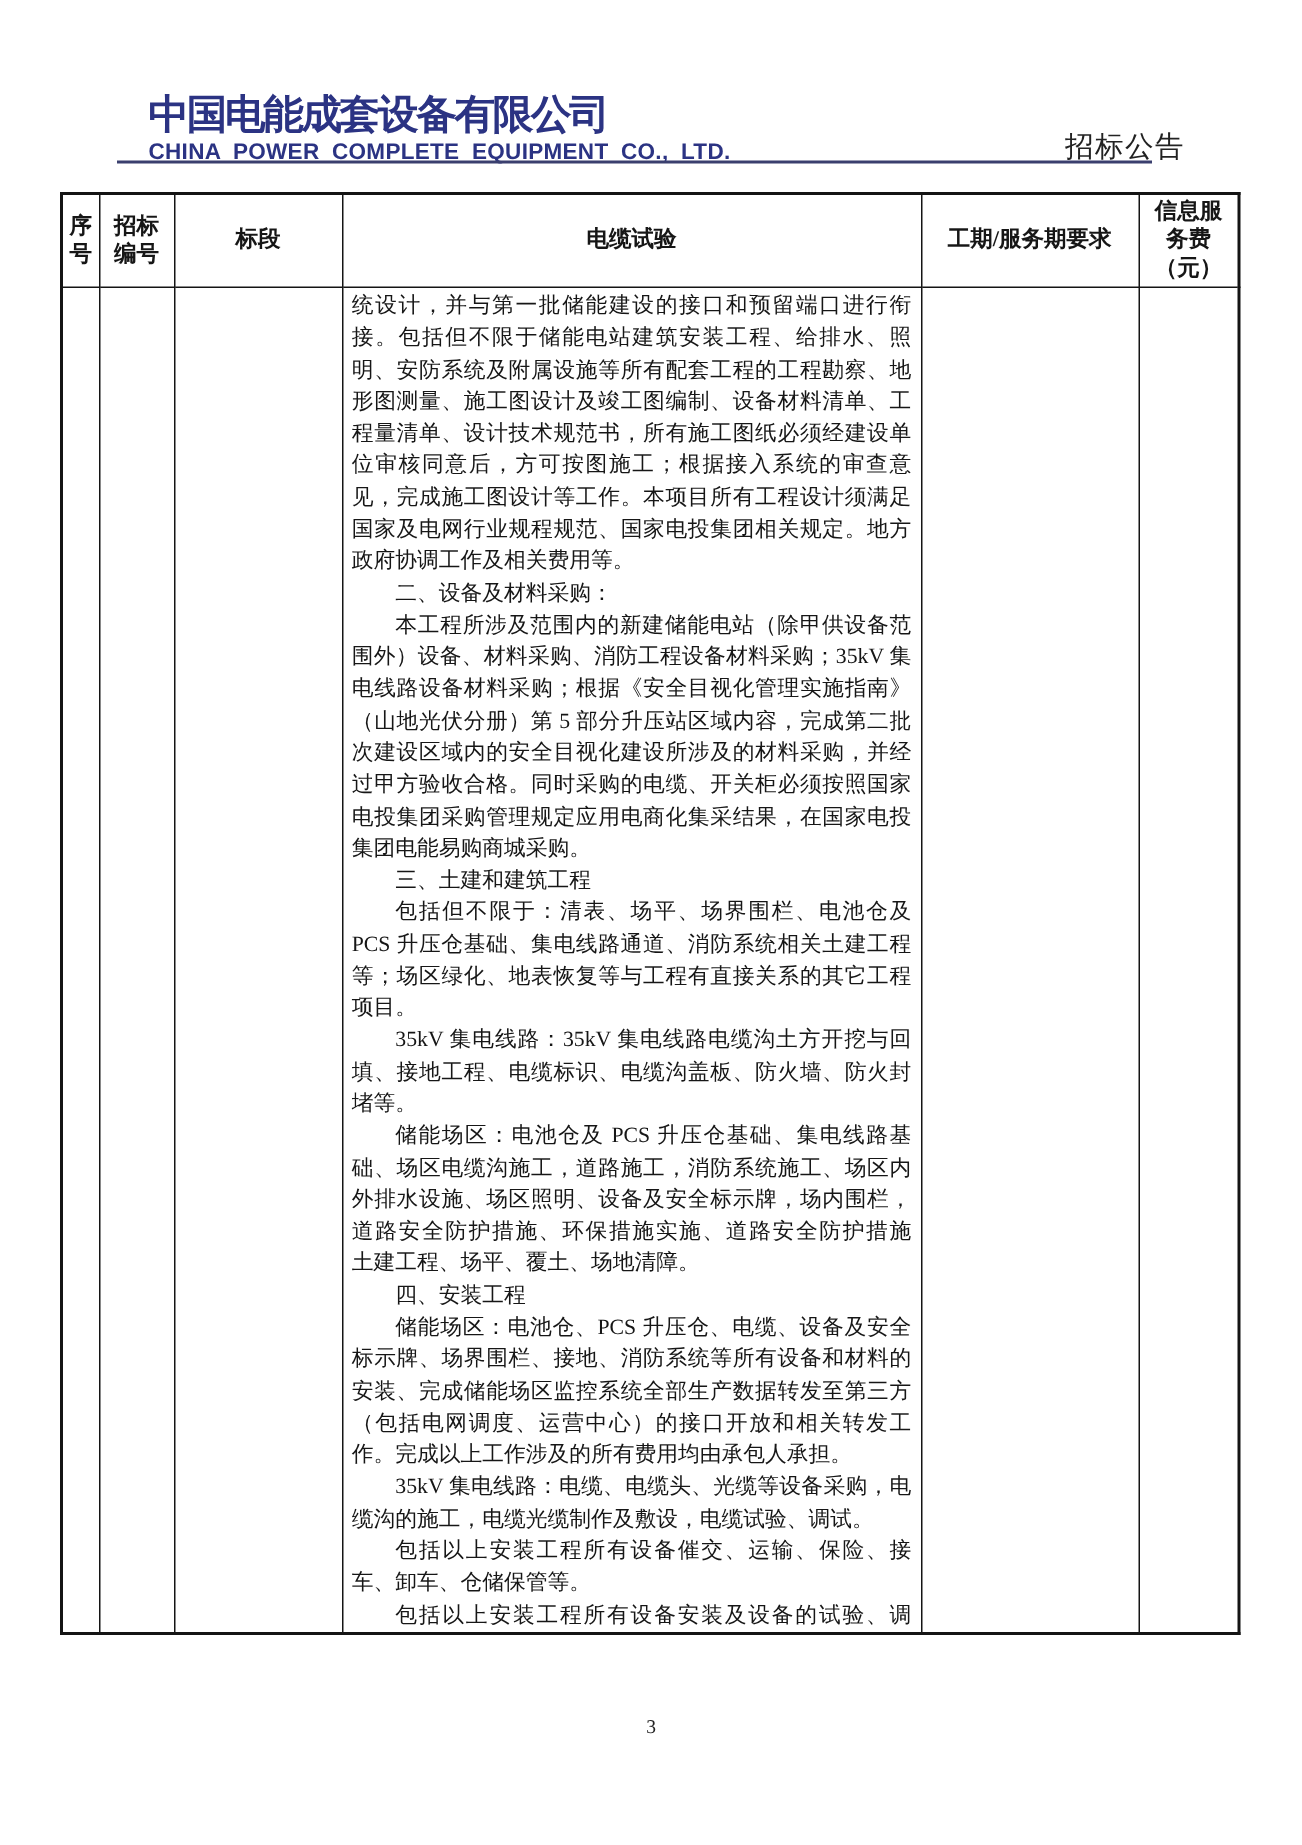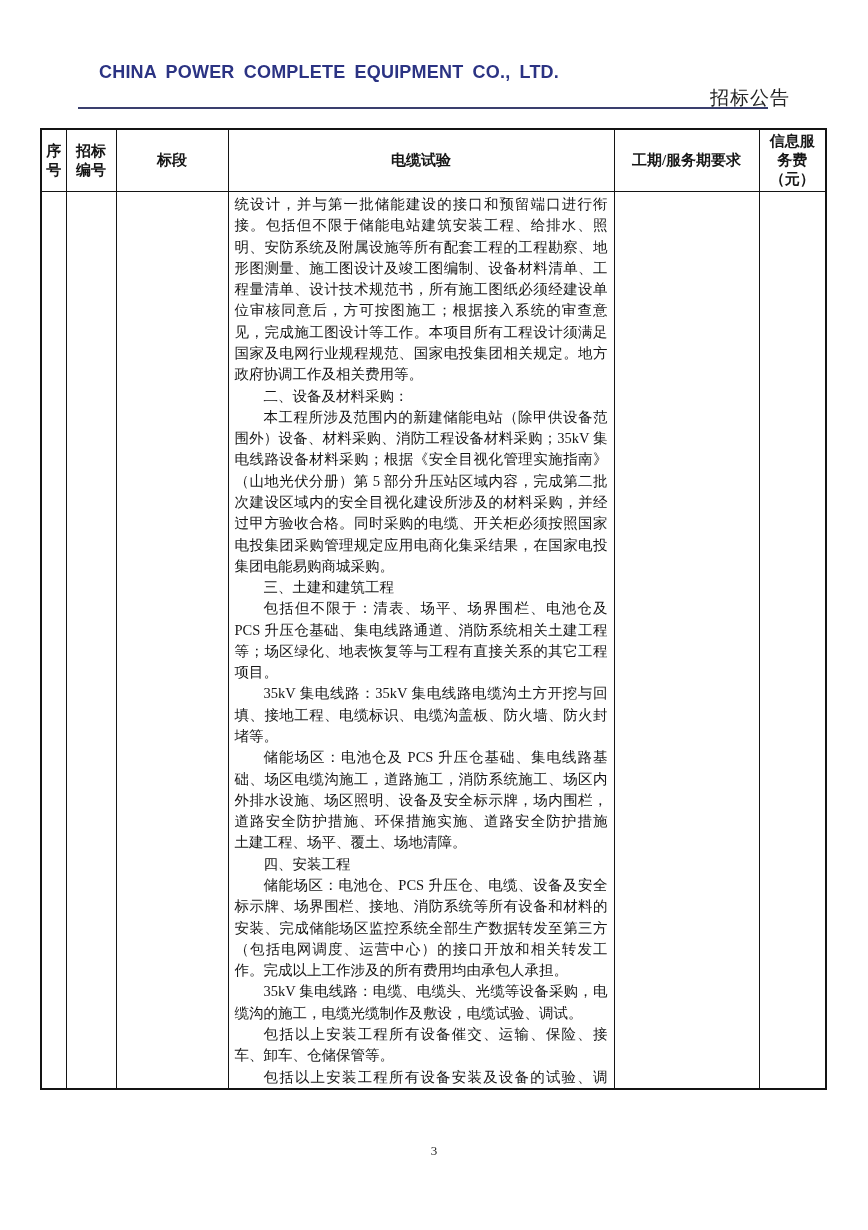--- a/index.html
+++ b/index.html
@@ -16,21 +16,21 @@
   .logo-block {
     position: absolute; left: 99px; top: 61px;
     color: var(--accent);
     font-family: "Liberation Sans", "DejaVu Sans", sans-serif;
   }
   .logo-cn {
     font-size: 27px; font-weight: bold; letter-spacing: -1.5px;
     white-space: nowrap; line-height: 31px;
   }
   .logo-en {
-    font-size: 18px; font-weight: bold; letter-spacing: 0.2px;
+    font-size: 15px; font-weight: bold; letter-spacing: 0.2px;
     word-spacing: 4px; white-space: nowrap; margin-top: 1px;
   }
   .doc-type {
     position: absolute; left: 710px; top: 85px;
     font-size: 19px; color: #222; letter-spacing: 1px; white-space: nowrap;
   }
   .header-rule {
     position: absolute; left: 78px; top: 107px;
     width: 690px; height: 2px; background: #3a3f6e;
   }
@@ -65,20 +65,21 @@
   
   .page-number {
     position: absolute; left: 0; top: 1143px; width: 868px;
     text-align: center; font-size: 13px; color: #222;
   }
 </style>
 </head>
 <body>
 
 <div class="logo-block">
+  <div class="logo-cn">中国电能成套设备有限公司</div>
   <div class="logo-en">CHINA POWER COMPLETE EQUIPMENT CO., LTD.</div>
 </div>
 
 <div class="doc-type">招标公告</div>
 <div class="header-rule"></div>
 
 <table class="tender">
   <colgroup>
     <col style="width:25px">
       <col style="width:50px">

